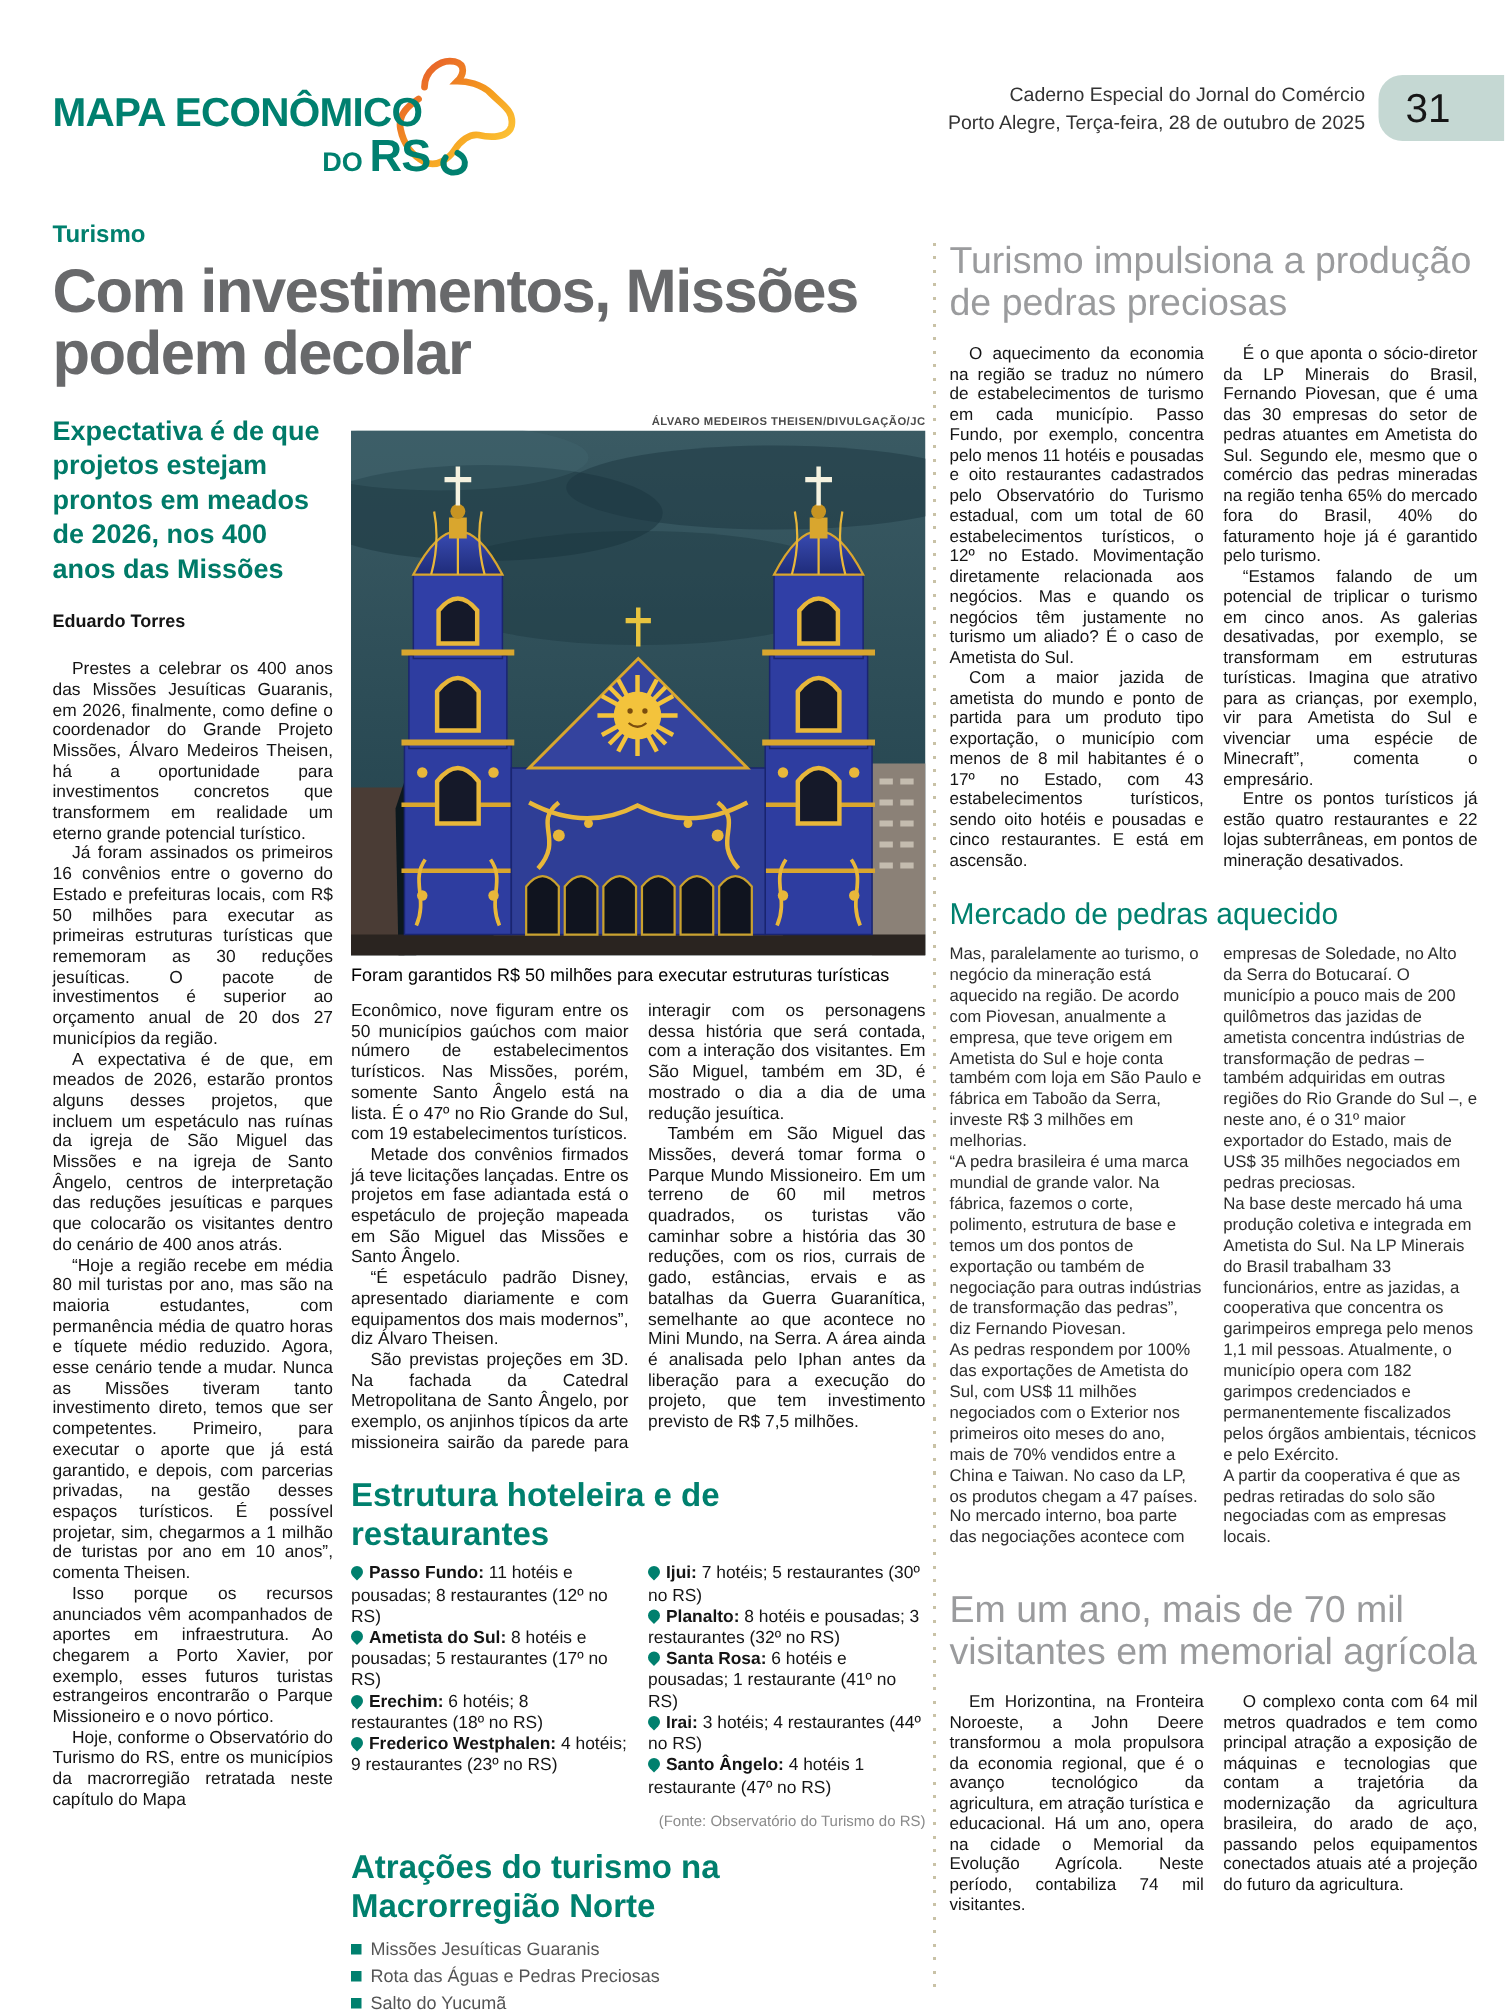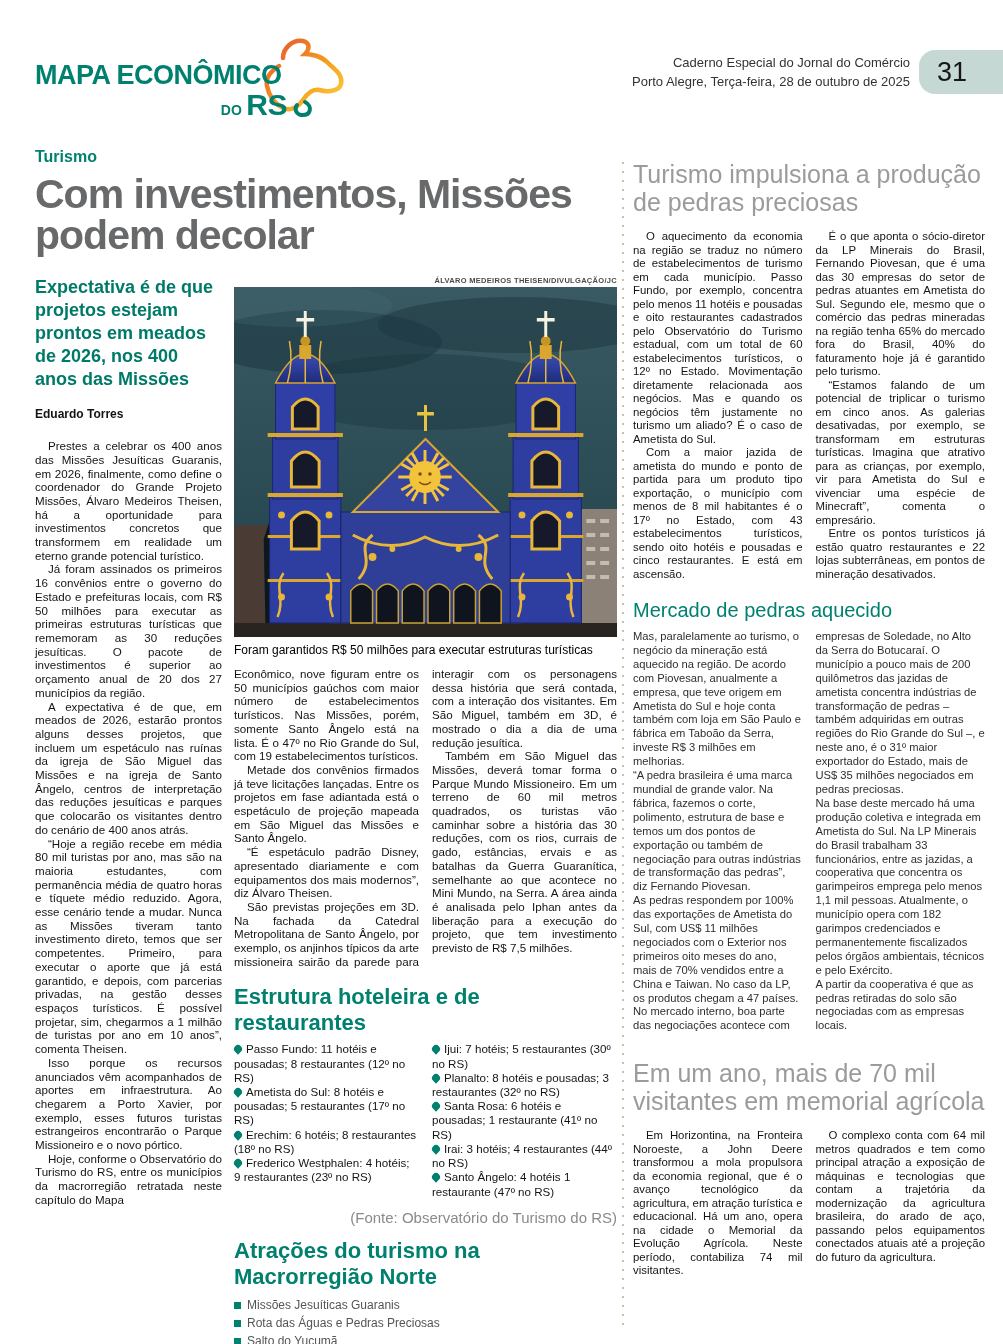--- a/index.html
+++ b/index.html
@@ -3,21 +3,21 @@
 <meta charset="utf-8">
 <style>
   html,body{margin:0;padding:0;background:#fff;}
   .page{position:relative;width:1003px;height:1344px;background:#fff;overflow:hidden;
         font-family:"Liberation Sans",sans-serif;color:#141414;}
 
   
   .logo-line1{position:absolute;left:35px;top:60px;font-size:27px;font-weight:800;
               color:#00806f;letter-spacing:-.5px;z-index:2;}
   .logo-line2{position:absolute;left:35px;top:88px;width:252px;text-align:right;z-index:2;color:#00806f;font-weight:800;}
-  .logo-line2 .do{font-size:14px;letter-spacing:0;}
+  .logo-line2 .do{font-size:18px;letter-spacing:0;}
   .logo-line2 .rs{font-size:30px;letter-spacing:-.5px;}
   .logo-map{position:absolute;left:253px;top:34px;z-index:1;}
   .edition{position:absolute;left:600px;top:54px;width:310px;text-align:right;
            font-size:13px;line-height:1.45;color:#333;}
   .page-box{position:absolute;left:919px;top:50px;width:84px;height:44px;background:#c5d8d3;
             border-radius:16px 0 0 16px;display:flex;align-items:center;padding-left:18px;
             box-sizing:border-box;font-size:27px;color:#161616;}
 
   
   .vdivider{position:absolute;left:622px;top:162px;height:1168px;width:2px;
@@ -37,24 +37,24 @@
   .credit{font-size:7.5px;font-weight:bold;color:#4a4a4a;text-align:right;
           letter-spacing:.3px;margin-bottom:2px;}
   .photo{display:block;width:100%;height:350px;}
   .caption{font-size:12px;color:#000000;margin:6px 0 10px;}
   .twocol{column-count:2;column-gap:13px;}
   .cont p:first-child{text-indent:0;}
 
   .sec-title{color:#00806e;font-weight:bold;font-size:22px;margin:16px 0 6px;}
   .hotel-list{column-count:2;column-gap:13px;font-size:11.6px;line-height:14.2px;}
   .hotel-entry{margin:0;}
-  .hotel-entry .city{font-weight:normal;}
+  .hotel-entry .city{font-weight:bold;}
   .pin{display:inline-block;width:8px;height:8px;background:#00806e;
        border-radius:50% 50% 50% 0;transform:rotate(-45deg);margin:0 4px 0 0;}
-  .source{text-align:right;font-size:15px;color:#8a8a8a;margin-top:10px;}
+  .source{text-align:right;font-size:10px;color:#8a8a8a;margin-top:10px;}
   .attr-list{list-style:none;margin:2px 0 0;padding:0;font-size:12px;color:#555;line-height:1.5;}
   .attr-list li::before{content:"";display:inline-block;width:7px;height:7px;
        background:#00806e;margin-right:6px;}
 
   
   .right-zone{position:absolute;left:633px;top:160px;width:352px;}
   .rheadline{font-size:25px;font-weight:400;color:#9a9b9d;line-height:1.12;margin:0 0 14px;}
   .rcols{column-count:2;column-gap:13px;}
   .rcols p{margin:0;font-size:11.4px;line-height:13.5px;text-align:justify;text-indent:13px;}
   .stones-title{color:#00806e;font-weight:normal;font-size:20px;margin:18px 0 8px;}

